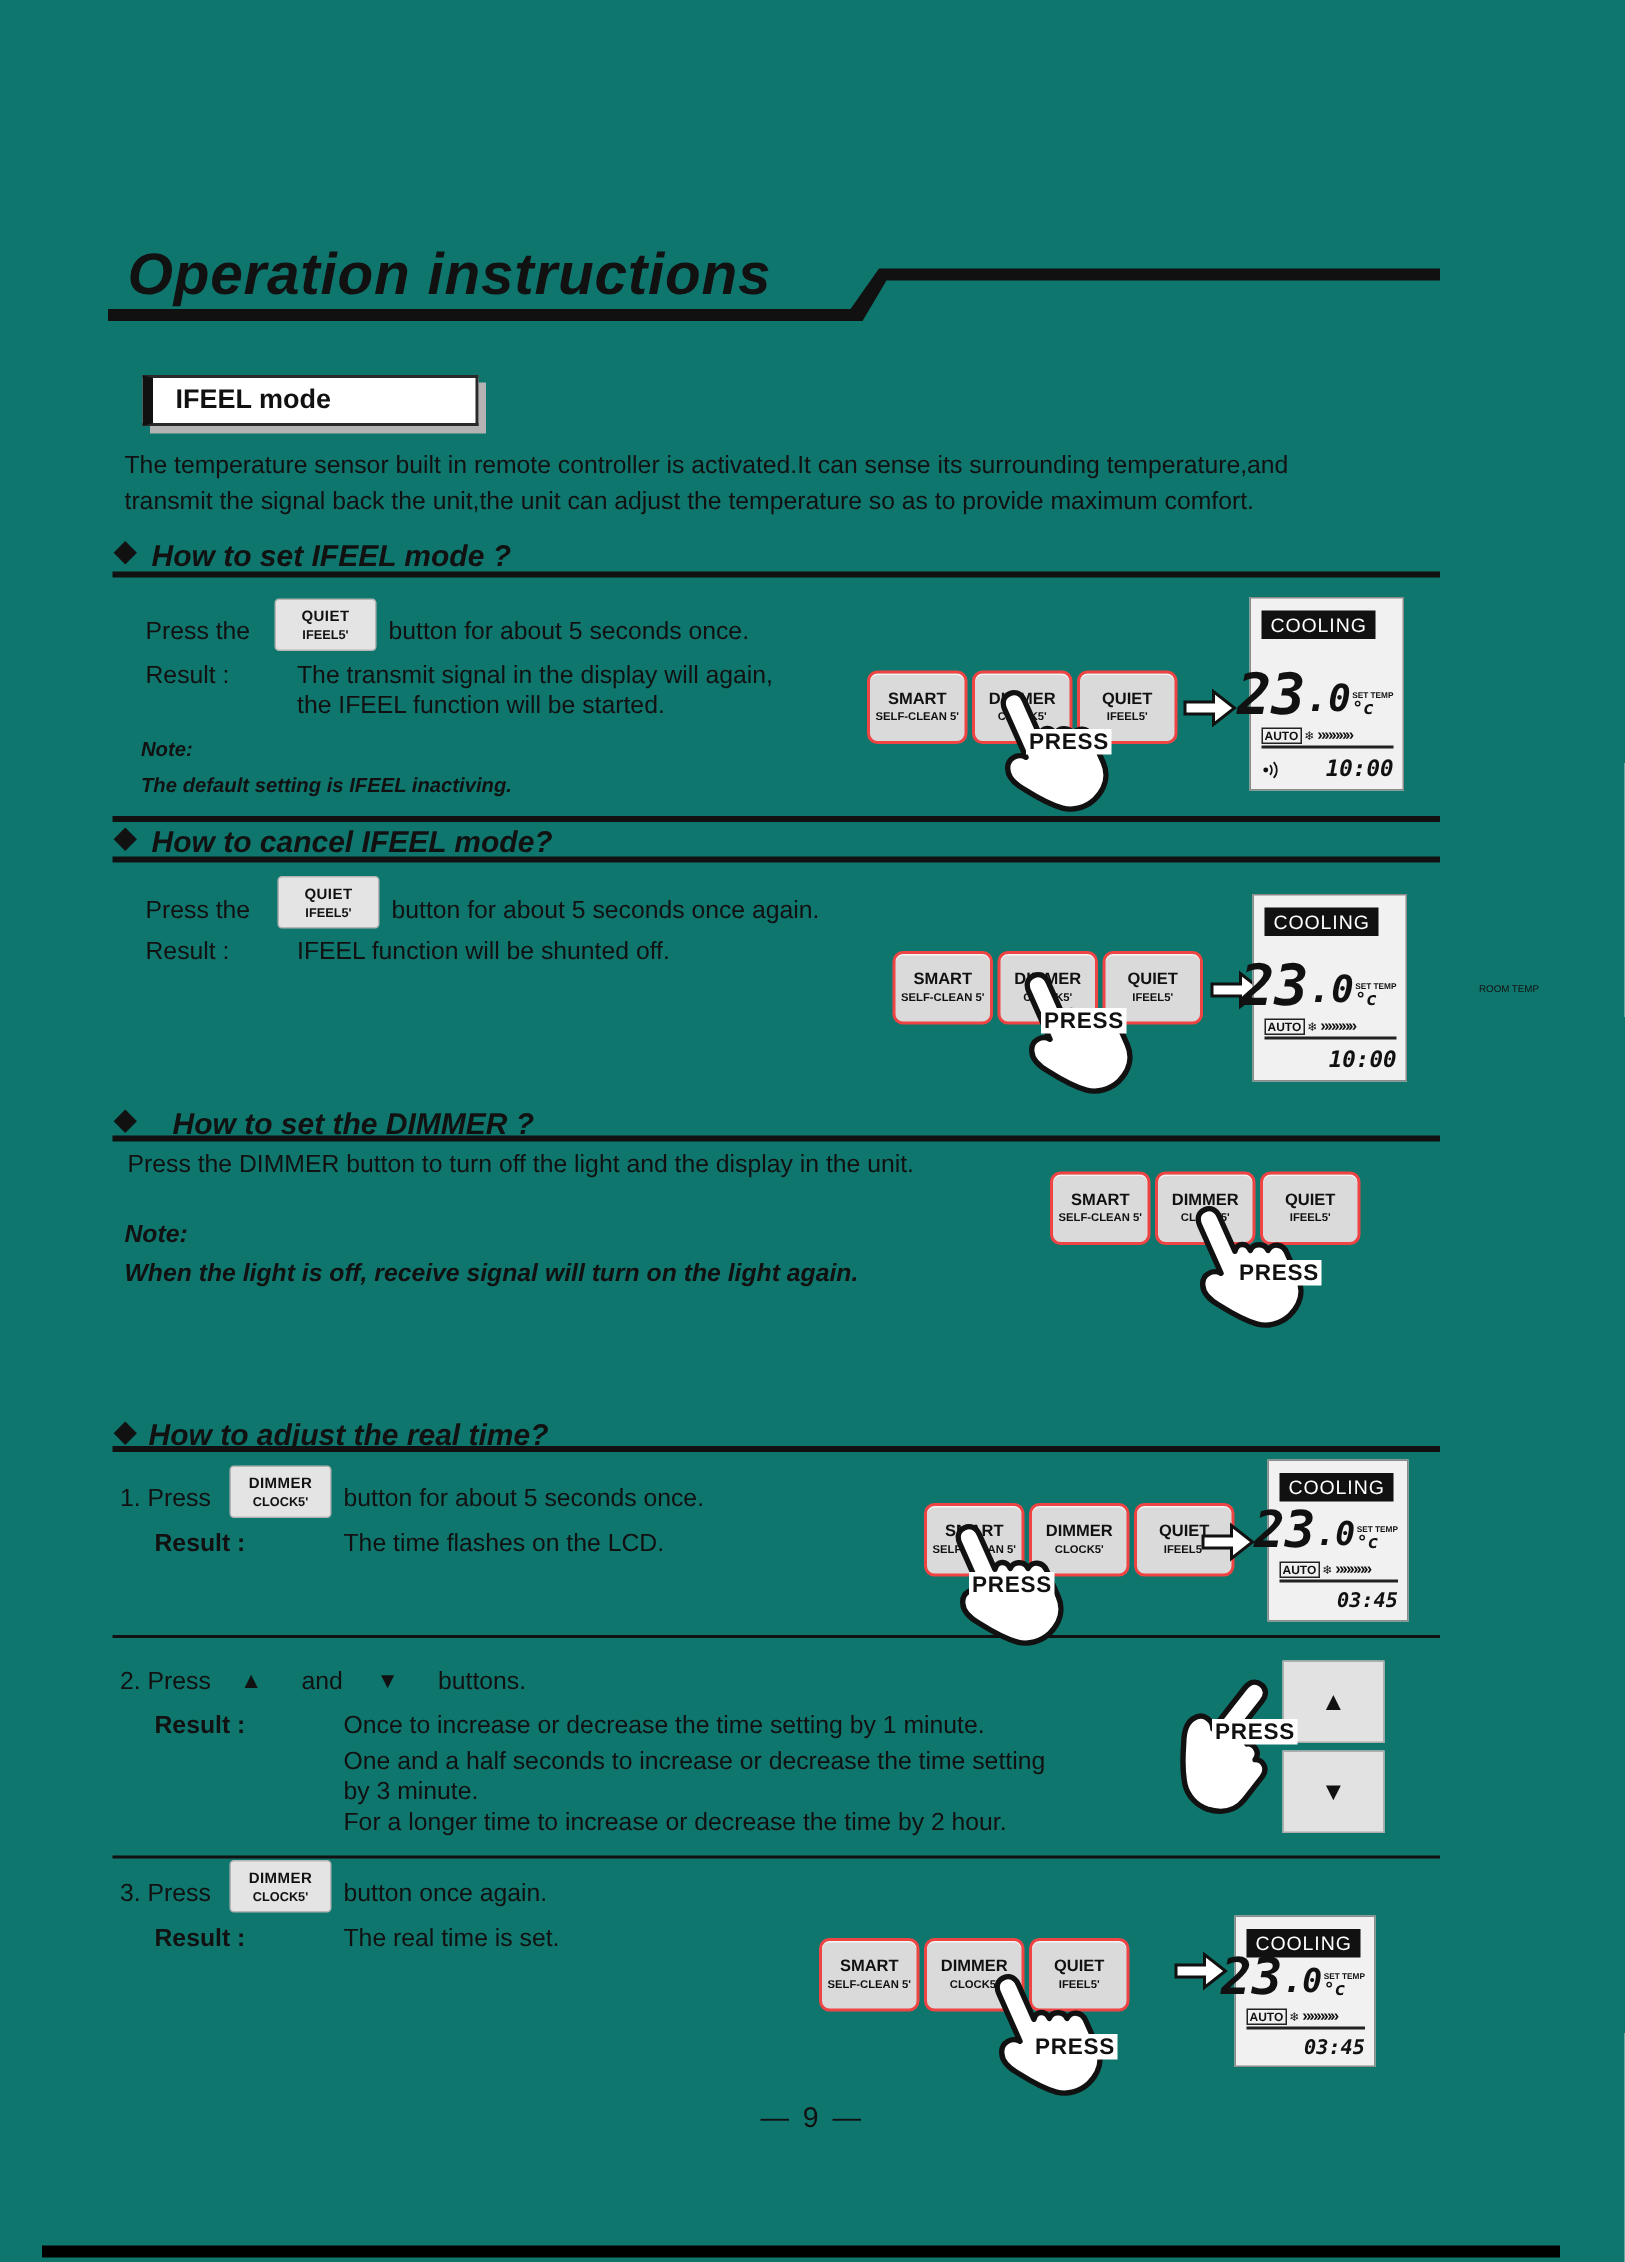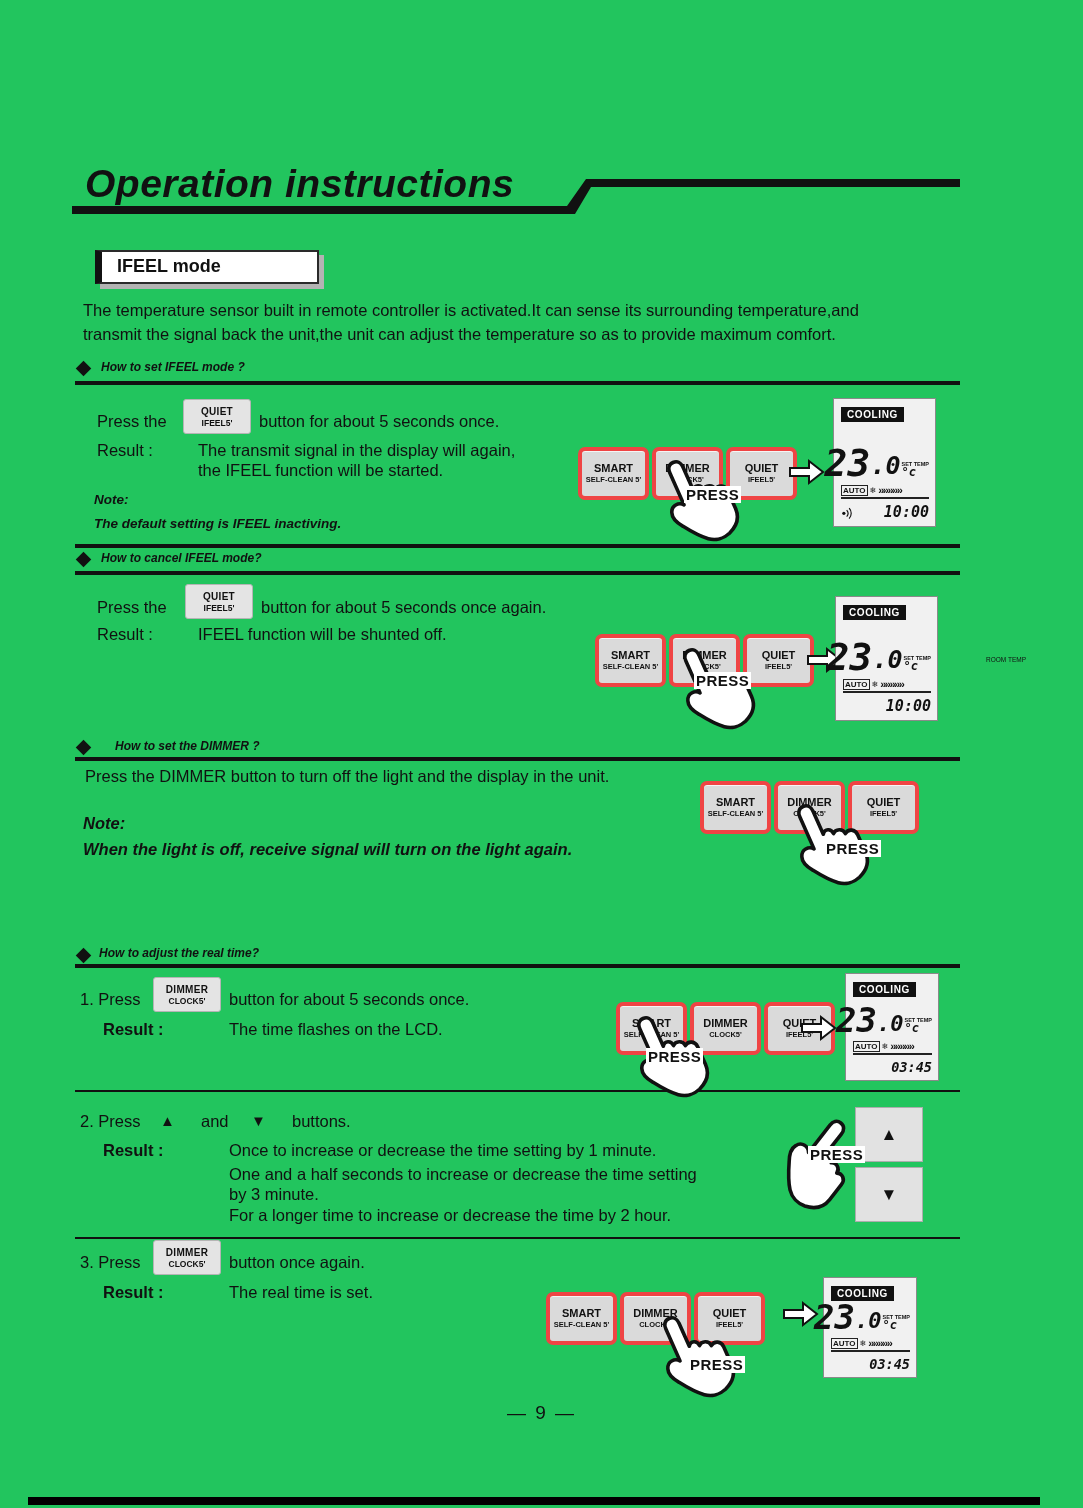--- a/index.html
+++ b/index.html
@@ -1,41 +1,41 @@
 <!DOCTYPE html>
 <html><head>
 <meta charset="utf-8">
 <style>
   html,body{margin:0;padding:0}
   body{font-family:"Liberation Sans",sans-serif;color:#111;background:#fff}
-  #page{position:relative;width:1083px;height:1508px;background:#22c55e;overflow:hidden}
+  #page{position:relative;width:1083px;height:1508px;background:#0f766e;overflow:hidden}
   .abs{position:absolute}
   .title{font-size:39px;font-weight:bold;font-style:italic;letter-spacing:.5px;white-space:nowrap}
   .secbox{width:200px;border:2px solid #2a2a2a;border-left:7px solid #111;box-shadow:5px 5px 0 #b3b3b3;background:#fff;font-weight:bold;font-size:18px;padding:4px 0 5px 15px;white-space:nowrap}
   .diamond{width:11px;height:11px;background:#111;transform:rotate(45deg)}
-  .hd{font-size:12px;font-weight:bold;font-style:italic;white-space:nowrap}
+  .hd{font-size:20px;font-weight:bold;font-style:italic;white-space:nowrap}
   .rule4{height:4px;background:#111}
   .rule2{height:2px;background:#111}
   .txt{font-size:16.5px;white-space:nowrap}
   .bold{font-weight:bold}
   .note-sm{font-size:13.5px;font-weight:bold;font-style:italic;white-space:nowrap}
   .note-lg{font-size:16.5px;font-weight:bold;font-style:italic;white-space:nowrap}
   .ikey{display:inline-flex;flex-direction:column;align-items:center;justify-content:center;width:66px;height:33px;background:#e4e4e4;border:1px solid #b5b5b5;border-radius:3px}
   .ikey .k1{font-size:10px;font-weight:bold;line-height:12px;letter-spacing:.3px}
   .ikey .k2{font-size:8.5px;font-weight:bold;line-height:10px}
   .keys{display:flex;gap:3px}
-  .key{width:63px;height:45px;background:#dadada;border:4px solid #ef4444;border-radius:7px;display:flex;flex-direction:column;align-items:center;justify-content:center;box-shadow:inset 0 1px 0 #f5f5f5}
+  .key{width:63px;height:45px;background:#dadada;border:2px solid #ef4444;border-radius:7px;display:flex;flex-direction:column;align-items:center;justify-content:center;box-shadow:inset 0 1px 0 #f5f5f5}
   .key .k1{font-size:11px;font-weight:bold;line-height:13px;white-space:nowrap}
   .key .k2{font-size:7.5px;font-weight:bold;line-height:10px;white-space:nowrap}
   .hand{width:86px;height:96px;z-index:4}
   .press{font-size:15px;font-weight:bold;background:#fff;padding:0 2px;z-index:5;letter-spacing:.5px}
   .arrow{width:38px;height:28px}
   .updown{width:66px;height:53px;background:#e2e2e2;border:1px solid #adadad;display:flex;align-items:center;justify-content:center;font-size:17px;color:#111}
   .lcd{display:flex;flex-direction:column;background:#f1f1f1;border:1px solid #8a8a8a;box-sizing:border-box;padding:8px 6px 5px 7px}
-  .lcd-mode{align-self:flex-start;background:#111;color:#fff;font-size:10px;font-weight:bold;letter-spacing:.6px;padding:2px 6px}
+  .lcd-mode{align-self:flex-start;background:#111;color:#fff;font-size:13px;font-weight:normal;letter-spacing:.6px;padding:2px 6px}
   .lcd-temp{margin-top:auto;display:flex;justify-content:flex-end;align-items:flex-end;font-family:"DejaVu Sans Mono",monospace;font-style:italic;font-weight:bold}
   .t-int{font-size:38px;line-height:30px}
   .t-dec{font-size:25px;line-height:24px}
   .t-col{display:flex;flex-direction:column;align-items:flex-start;margin-left:1px}
   .t-tag{font-size:5.5px;font-family:"Liberation Sans",sans-serif;font-style:normal;font-weight:bold;white-space:nowrap}
   .t-unit{font-size:12px;line-height:11px}
   .lcd-auto{display:flex;align-items:center;gap:2px;margin-top:7px;border-bottom:2px solid #222;padding-bottom:1px}
   .a-lbl{font-size:8px;font-weight:bold;border:1px solid #222;padding:0 1px}
   .a-fan{font-size:8px;line-height:8px}
   .a-arr{font-size:11px;font-weight:bold;letter-spacing:-1.5px;line-height:9px}

